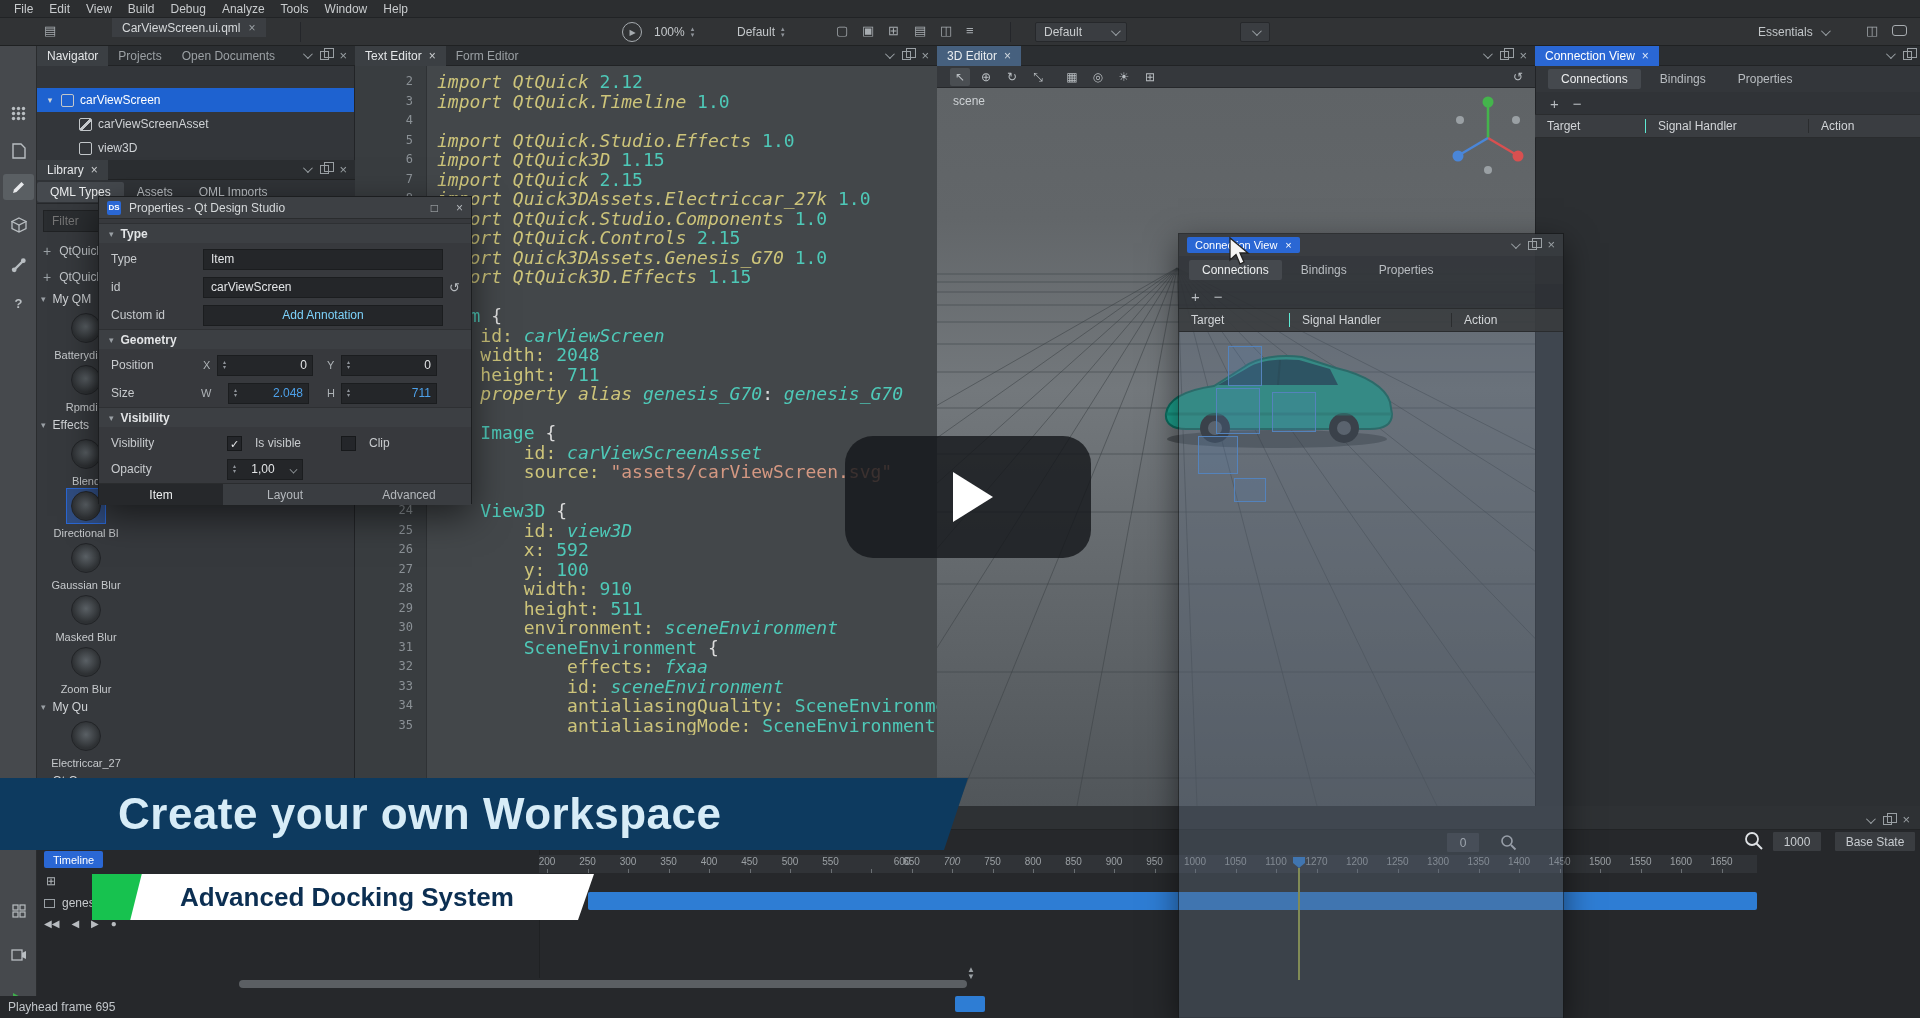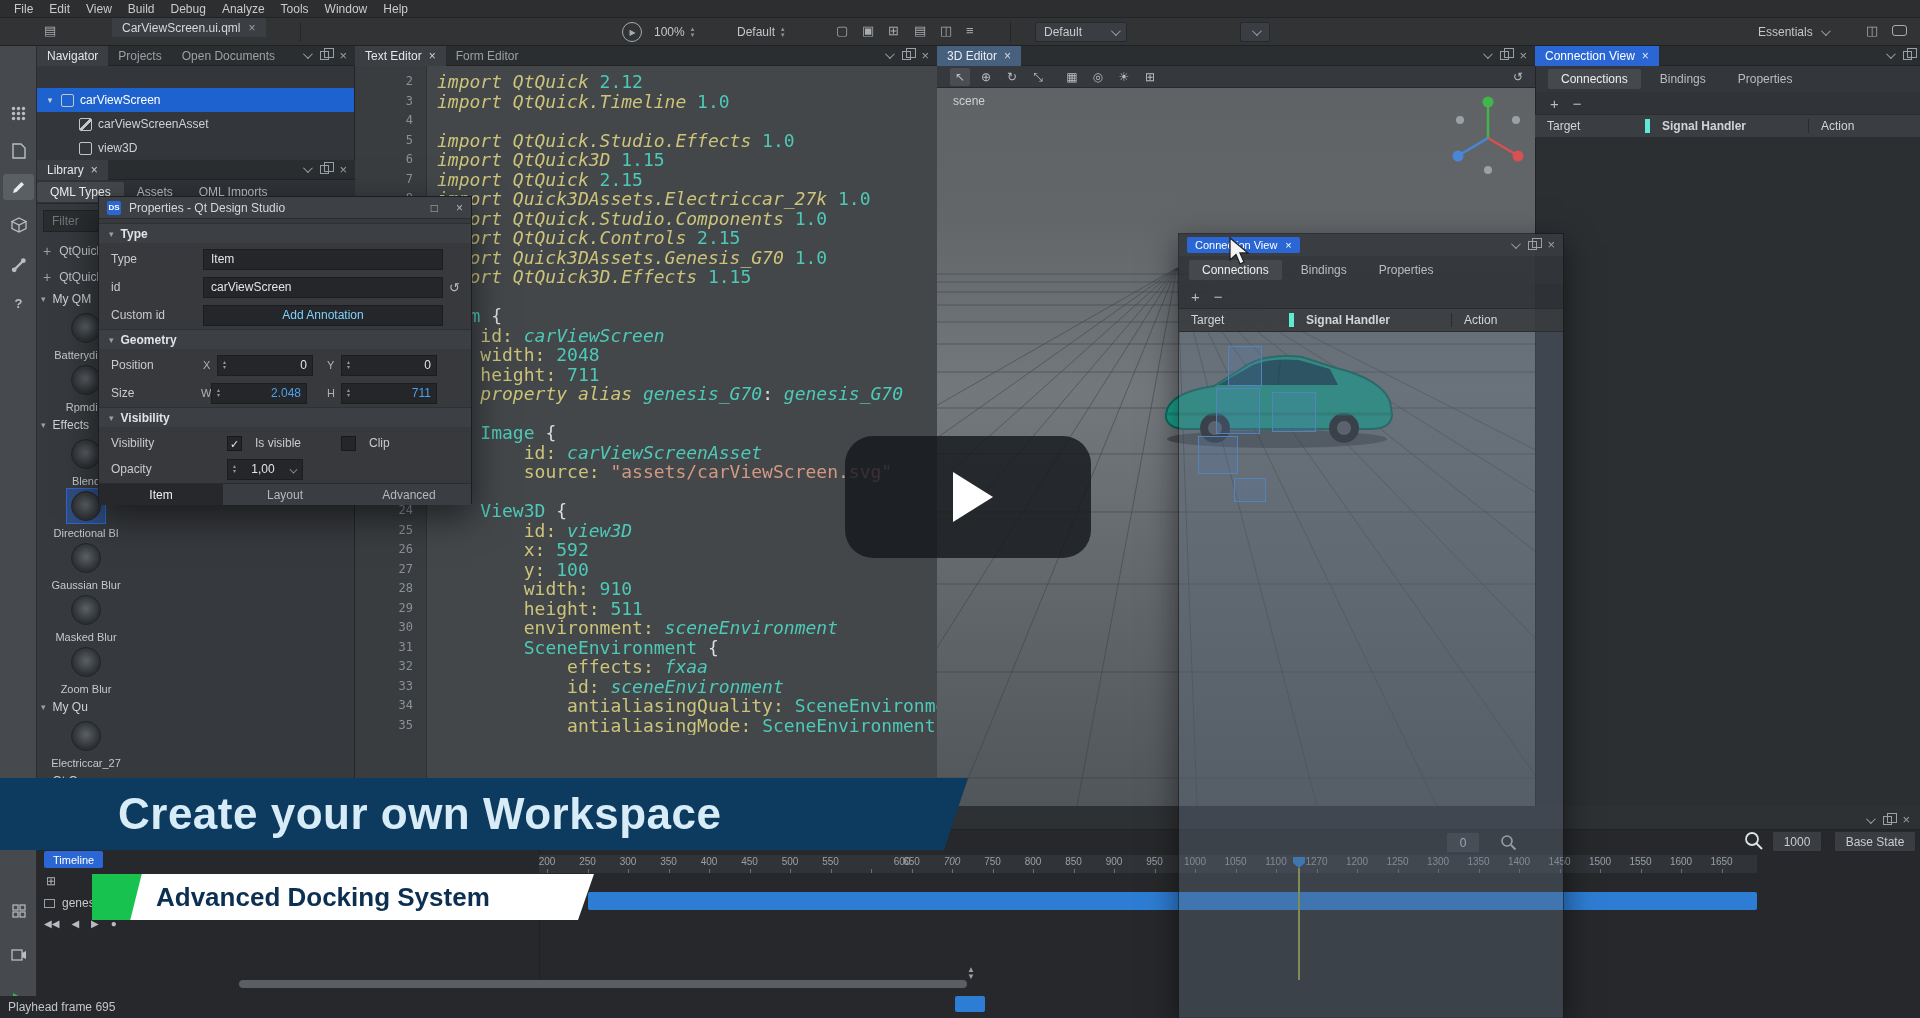--- a/index.html
+++ b/index.html
@@ -104,21 +104,21 @@
 
   
   #cv-tabbar{left:1535px;top:46px;width:385px;}
   #cvdock-tabs{position:absolute;left:1535px;top:66px;width:385px;height:26px;background:#33363a;display:flex;align-items:center;gap:6px;padding-left:12px;border-left:1px solid #222427;}
   #cvdock-plus{position:absolute;left:1535px;top:92px;width:385px;height:22px;background:#303337;display:flex;align-items:center;gap:14px;padding-left:14px;border-left:1px solid #222427;}
   .plusminus{color:#b8bcc0;font-size:15px;line-height:15px;}
   .cv-cols{display:flex;align-items:center;height:24px;background:#3a3d41;border-top:1px solid #2a2c2e;border-bottom:1px solid #2a2c2e;}
   #cvdock-cols{position:absolute;left:1535px;top:114px;width:385px;}
   .cv-col{font-size:12px;color:#d2d5d8;padding-left:12px;}
   .cv-col:nth-child(1){width:110px;}
-  .cv-col:nth-child(2){flex:1;border-left:5px solid #5eead4;font-weight:bold;}
+  .cv-col:nth-child(2){flex:1;border-left:1px solid #5eead4;}
   .cv-col:nth-child(3){width:112px;border-left:1px solid #2a2c2e;}
   #cvdock-body{position:absolute;left:1535px;top:138px;width:385px;height:668px;background:#2c2f32;border-left:1px solid #222427;}
 
   
   #timeline{position:absolute;left:37px;top:806px;width:1883px;height:212px;background:#26282b;}
   #tl-minibar{position:absolute;left:37px;top:806px;width:1883px;height:24px;background:#2e3134;border-bottom:1px solid #212325;}
   #tl-chip{position:absolute;left:44px;top:851px;height:17px;background:#2a67d4;color:#fff;font-size:11px;display:flex;align-items:center;padding:0 9px;border-radius:2px;z-index:2;}
   #tl-grid-ico{position:absolute;left:46px;top:874px;color:#aeb3b7;font-size:12px;z-index:2;}
   #tl-track-row{position:absolute;left:44px;top:896px;display:flex;align-items:center;gap:7px;color:#c6c9cc;z-index:2;}
   .track-ico{width:11px;height:9px;border:1.2px solid #9aa0a5;}
@@ -152,21 +152,21 @@
   
   #playbtn{position:absolute;left:845px;top:436px;width:246px;height:122px;background:rgba(20,23,26,.8);border-radius:28px;
            display:flex;align-items:center;justify-content:center;z-index:60;}
   #playbtn .tri{width:0;height:0;border-left:40px solid #fff;border-top:25px solid transparent;border-bottom:25px solid transparent;margin-left:10px;}
   #banner-navy{position:absolute;left:0;top:778px;width:968px;height:72px;background:#0d3a5f;z-index:60;
                clip-path:polygon(0 0,100% 0,calc(100% - 24px) 100%,0 100%);display:flex;align-items:center;padding-left:118px;}
   #banner-navy .headline{font-size:44px;font-weight:bold;color:#d7ecf7;letter-spacing:.5px;}
   #banner-white{position:absolute;left:92px;top:874px;width:502px;height:46px;background:#ffffff;z-index:60;
                 clip-path:polygon(0 0,100% 0,calc(100% - 16px) 100%,0 100%);display:flex;align-items:center;}
   #banner-green{position:absolute;left:-8px;top:0;width:52px;height:46px;background:#17c24f;transform:skewX(-14deg);}
-  #banner-white .badge{margin-left:64px;font-size:26px;font-weight:bold;color:#0c2f52;}
+  #banner-white .badge{margin-left:88px;font-size:26px;font-weight:bold;color:#0c2f52;}
   #cursor{position:absolute;left:1228px;top:236px;z-index:90;}
 
   .prop-dialog{position:absolute;left:98px;top:196px;width:374px;height:308px;background:#37393d;z-index:50;
                border:1px solid #1c1e20;box-shadow:0 12px 34px rgba(0,0,0,.55);}
   #pd-title{position:absolute;left:0;top:0;width:100%;height:22px;background:#3d4044;display:flex;align-items:center;gap:8px;padding:0 8px;border-bottom:1px solid #2a2c2e;}
   #pd-logo{width:14px;height:14px;background:#2a67d4;color:#fff;font-size:8px;font-weight:bold;display:flex;align-items:center;justify-content:center;border-radius:2px;}
   #pd-title .t{font-size:12px;color:#d5d8da;flex:1;}
   #pd-title .wbtn{color:#b4b8bc;font-size:12px;margin-left:10px;}
   .pd-section{position:absolute;left:0;width:100%;height:20px;background:#3c3f43;display:flex;align-items:center;gap:7px;padding-left:10px;
               color:#e2e4e6;font-size:12px;font-weight:bold;border-top:1px solid #2e3033;}
@@ -838,21 +838,21 @@
         <span class="spin-arrows">
             <span>▴</span>
             <span>▾</span>
           </span>
         <span class="spin-val">0</span>
       </div>
     </div>
     <div class="pd-row" style="top:184px">
       <span class="pd-label">Size</span>
       <span class="minilabel" style="left:102px">W</span>
-      <div class="spin" style="left:112px;width:96px">
+      <div class="spin" style="left:129px;width:81px">
         <span class="spin-arrows">
             <span>▴</span>
             <span>▾</span>
           </span>
         <span class="spin-val blue">2.048</span>
       </div>
       <span class="minilabel" style="left:228px">H</span>
       <div class="spin" style="left:242px;width:96px">
         <span class="spin-arrows">
             <span>▴</span>

